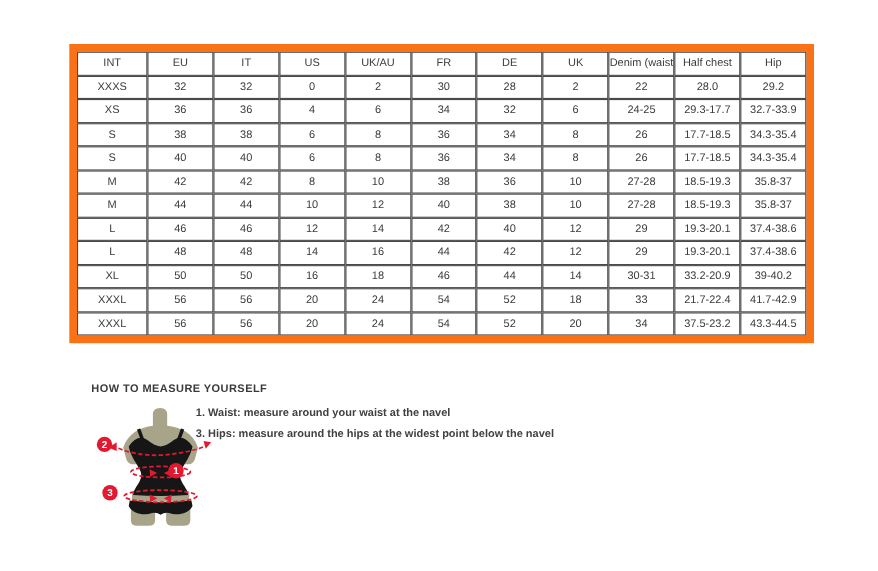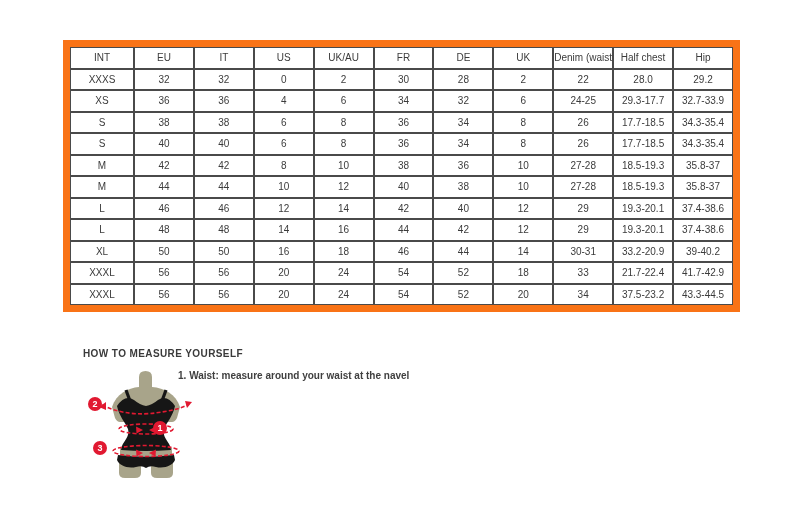--- a/index.html
+++ b/index.html
@@ -246,13 +246,14 @@
     </g>
     <g>
       <circle cx="15" cy="80" r="7" fill="#e11931"></circle>
       <text x="15" y="83.2" text-anchor="middle" font-size="9" font-weight="bold" fill="#ffffff" font-family="Liberation Sans, sans-serif">3</text>
     </g>
   </svg>
 </div>
 
 <div class="instructions">
     <div class="line">1. <strong>Waist</strong>: measure around your waist at the navel</div>
+    <div class="line">3. <strong>Hips</strong>: measure around the hips at the widest point below the navel</div>
   </div>
 
 </body></html>

